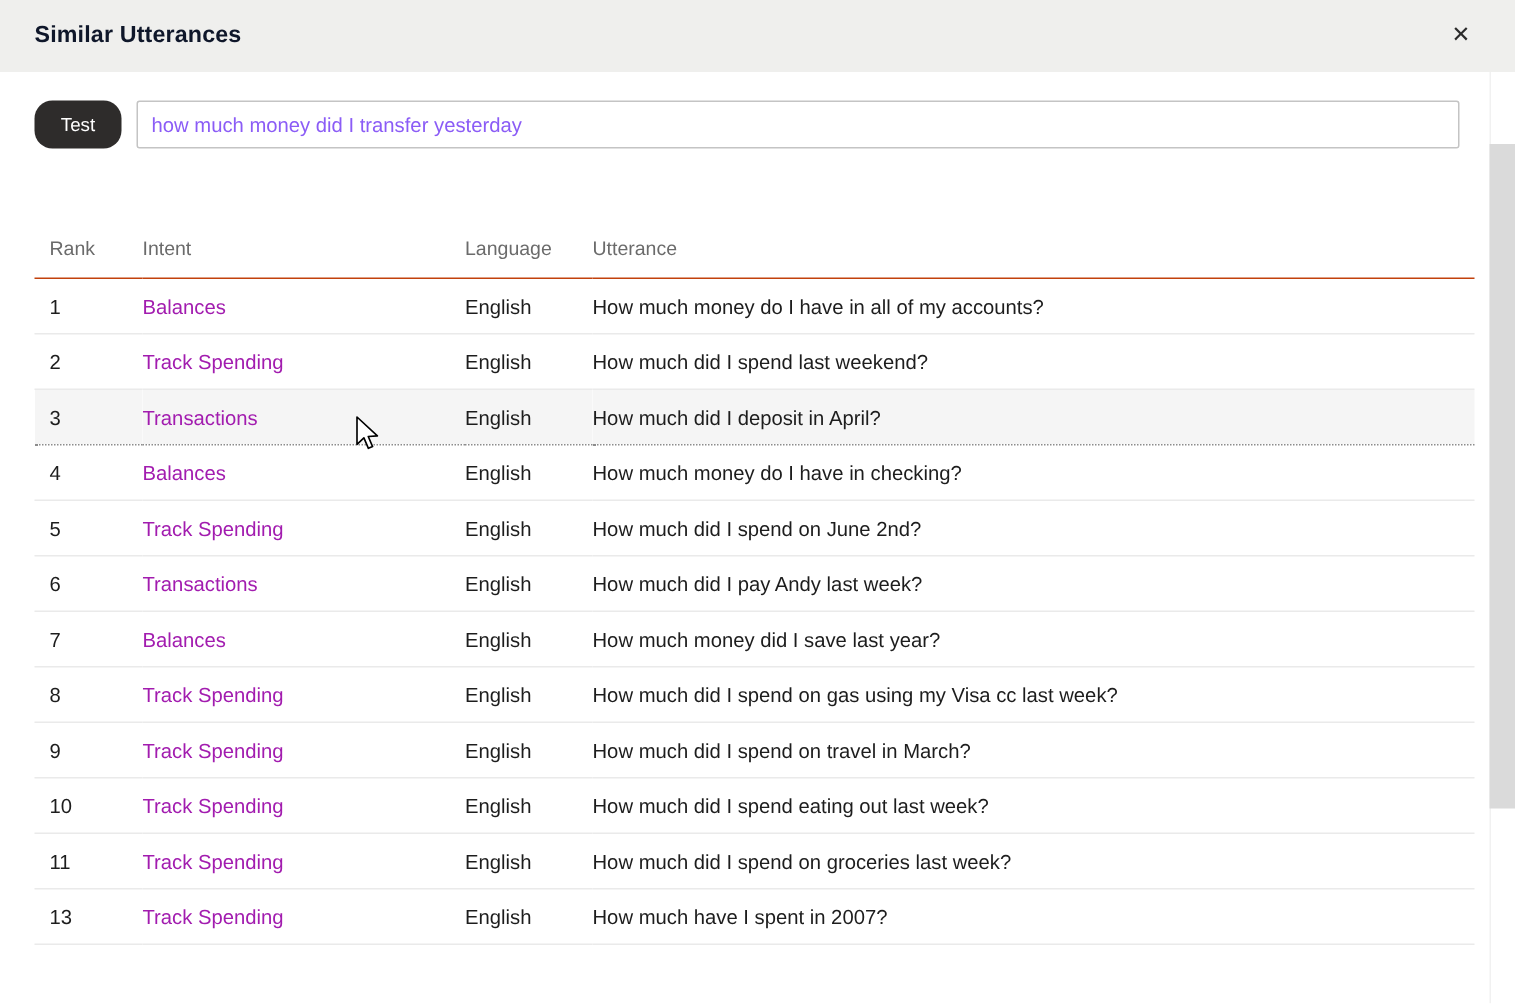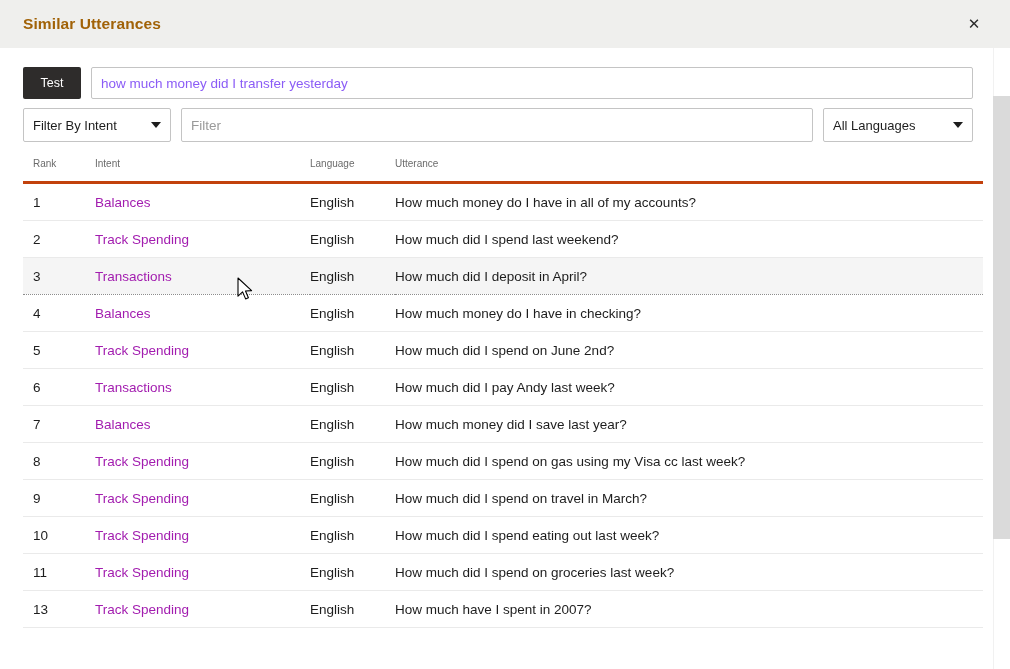--- a/index.html
+++ b/index.html
@@ -24,21 +24,21 @@
     height: 48px;
     background: #efefed;
     box-sizing: border-box;
   }
   .dialog-title {
     position: absolute;
     left: 23px;
     top: 15px;
     font-size: 15.5px;
     font-weight: bold;
-    color: #a16207;
+    color: #0f172a;
     letter-spacing: 0.1px;
   }
   .close-btn {
     position: absolute;
     right: 26px;
     top: 13px;
     width: 20px;
     height: 20px;
     display: flex;
     align-items: center;
@@ -74,21 +74,21 @@
   }
   .test-button {
     position: absolute;
     left: 0;
     top: 0;
     width: 58px;
     height: 32px;
     background: #2e2c2b;
     color: #ffffff;
     border: none;
-    border-radius: 2px;
+    border-radius: 12px;
     font-size: 12.5px;
     font-family: "Liberation Sans", sans-serif;
     cursor: pointer;
     font-weight: 500;
     padding: 0;
   }
   .utterance-input {
     position: absolute;
     left: 68px;
     top: 0;
@@ -174,25 +174,25 @@
     top: 110px;
     width: 950px;
   }
   table.utt-table {
     width: 950px;
     border-collapse: collapse;
     table-layout: fixed;
   }
   table.utt-table th {
     text-align: left;
-    font-size: 10px;
+    font-size: 13px;
     font-weight: normal;
     color: #6b6b6b;
     padding: 0 0 12px 0;
-    border-bottom: 3px solid #c2410c;
+    border-bottom: 1px solid #c2410c;
     vertical-align: bottom;
   }
   table.utt-table td {
     font-size: 13.5px;
     color: #1d1d1d;
     height: 36px;
     padding: 0;
     border-bottom: 1px solid #eaeaea;
     vertical-align: middle;
     white-space: nowrap;
@@ -257,31 +257,20 @@
   <button class="close-btn">✕</button>
 </div>
 
 <div class="dialog-body">
 
   <div class="test-row">
     <button class="test-button">Test</button>
     <input class="utterance-input" type="text" value="how much money did I transfer yesterday" style="">
   </div>
 
-  <div class="filter-row">
-    <div class="select-box" id="intent-select">
-      <span class="sel-label">Filter By Intent</span>
-      <span class="caret"></span>
-    </div>
-    <input class="filter-input" type="text" placeholder="Filter" style="">
-    <div class="select-box" id="language-select">
-      <span class="sel-label">All Languages</span>
-      <span class="caret"></span>
-    </div>
-  </div>
 
   <div class="table-wrap">
     <table class="utt-table">
       <thead>
         <tr>
           <th class="col-rank">Rank</th>
           <th class="col-intent">Intent</th>
           <th class="col-lang">Language</th>
           <th class="col-utt">Utterance</th>
         </tr>

